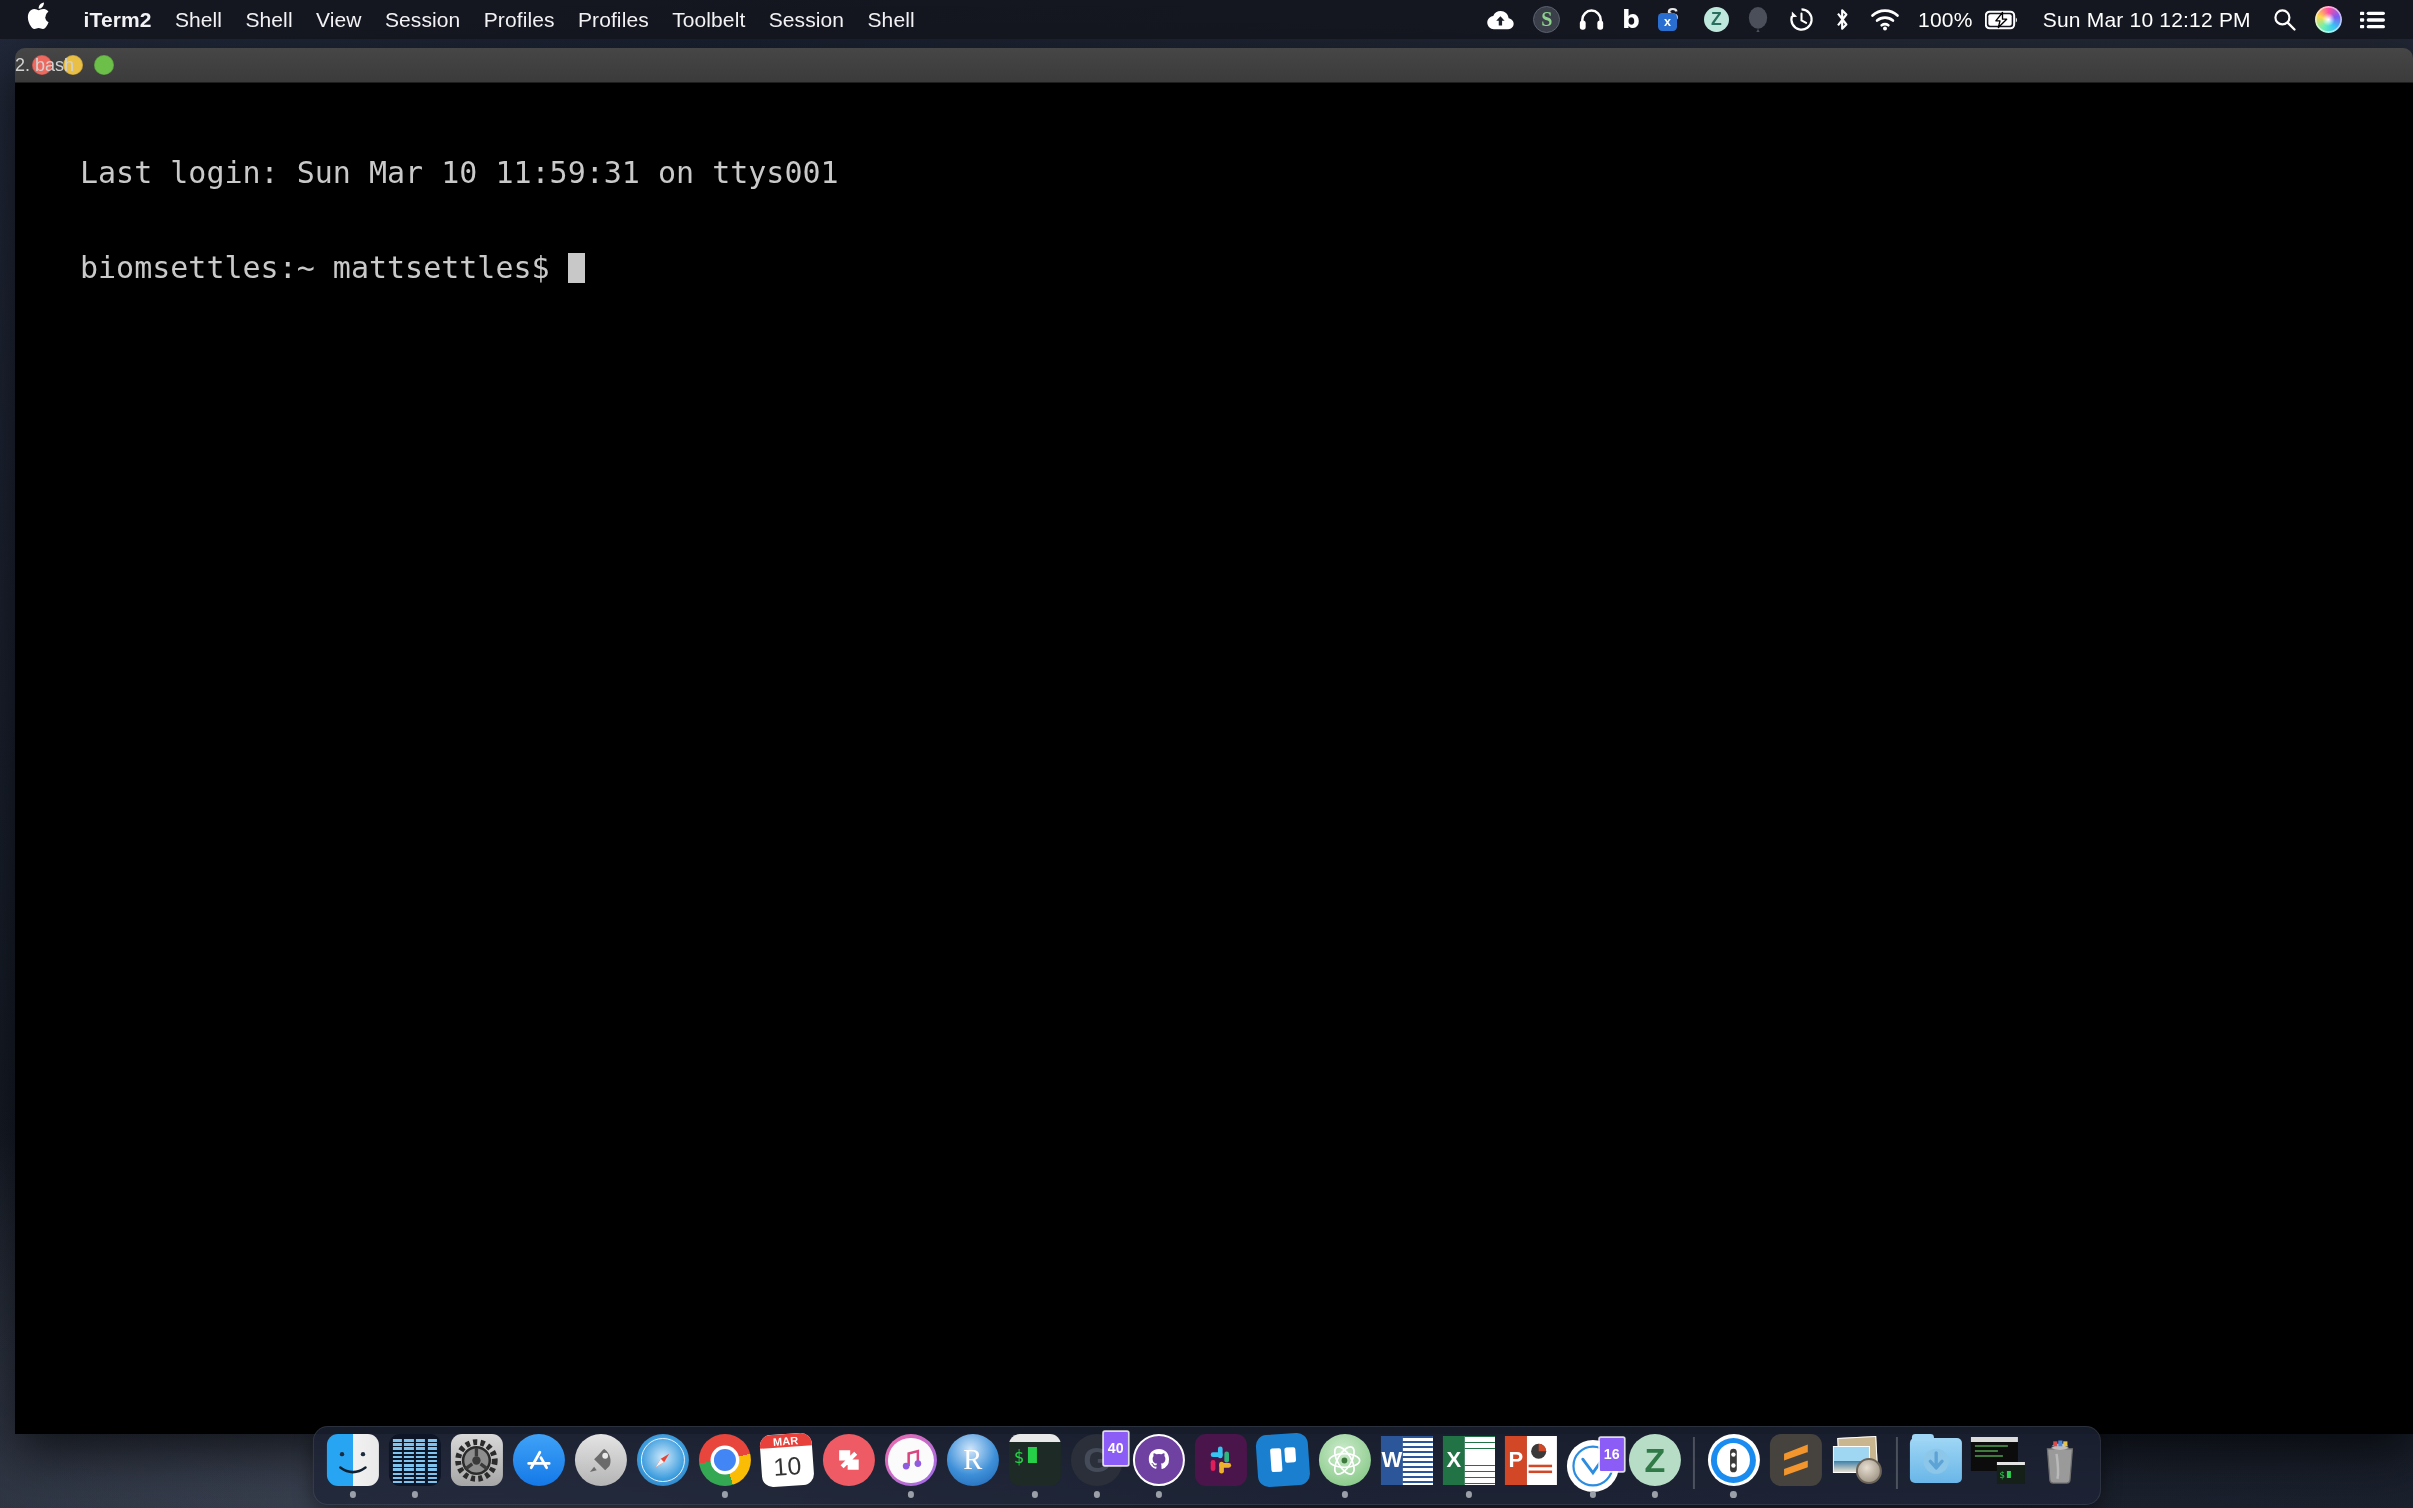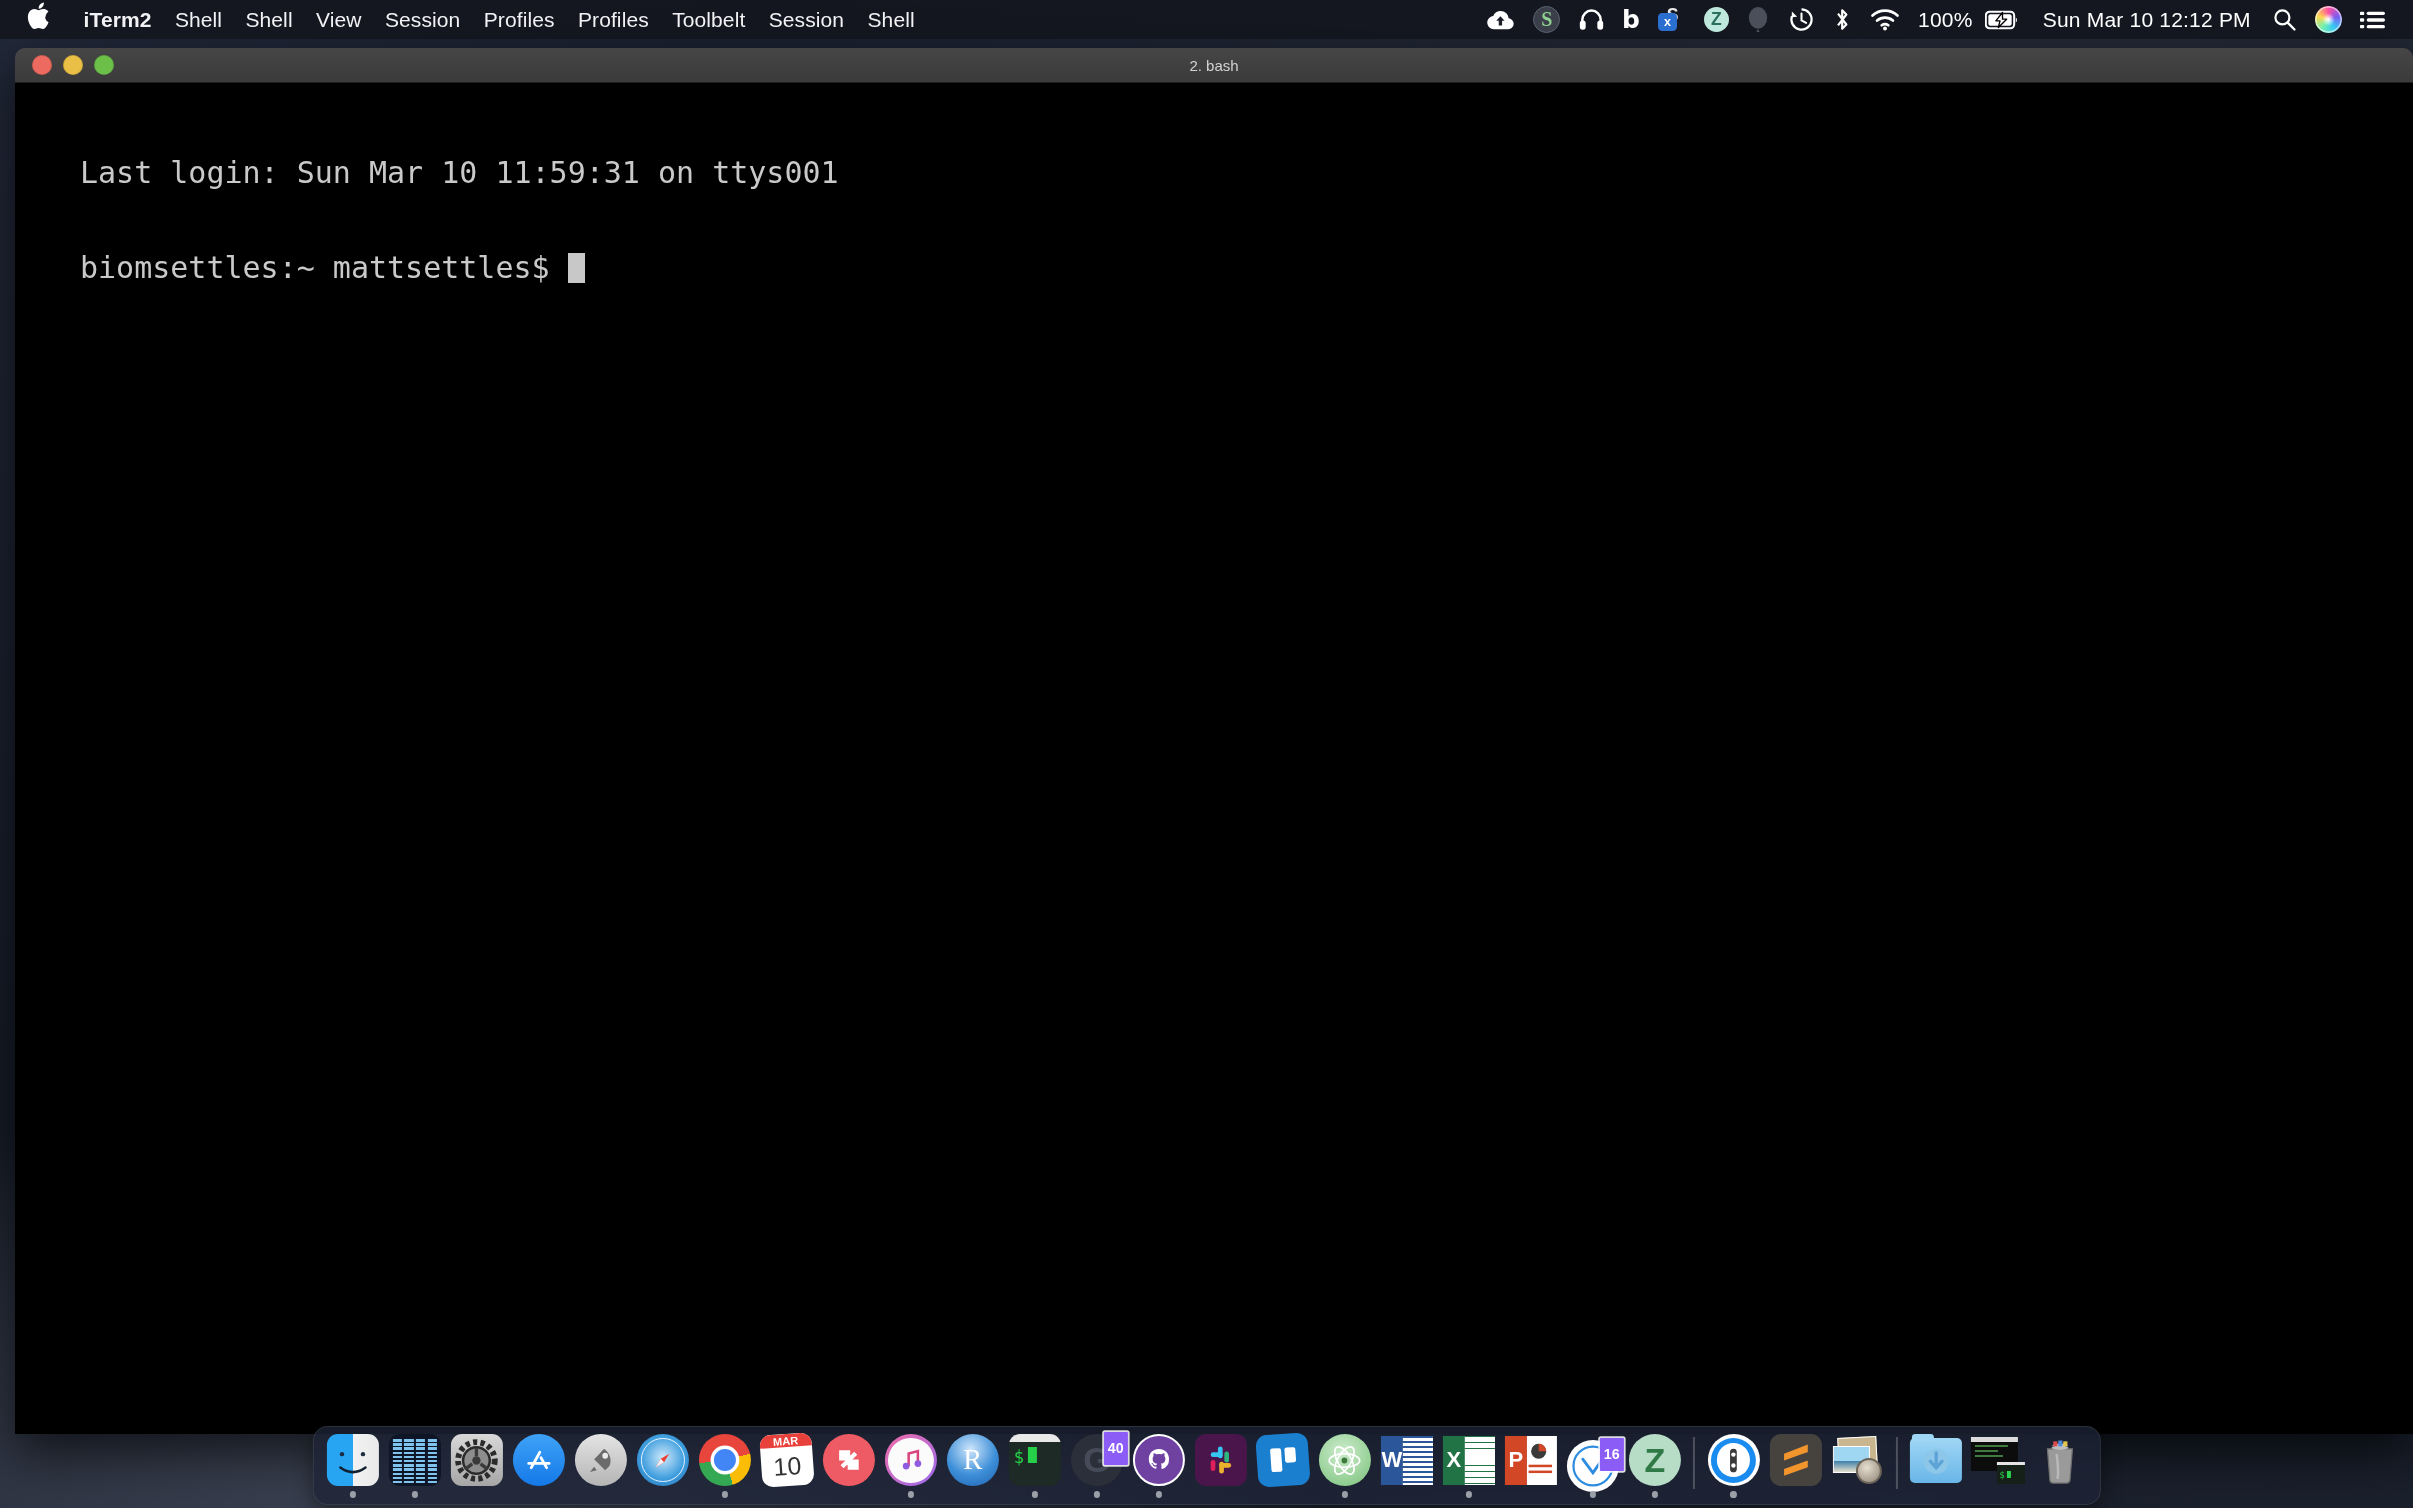--- a/index.html
+++ b/index.html
@@ -124,23 +124,22 @@
     display: block;
   }
   .tl.close  { background: #ec6a5f; box-shadow: inset 0 0 0 0.8px rgba(0,0,0,0.15); }
   .tl.min    { background: #e9bf45; box-shadow: inset 0 0 0 0.8px rgba(0,0,0,0.15); }
   .tl.zoom   { background: #64c githubfallback; }
   .tl.zoom   { background: #6cc04a; box-shadow: inset 0 0 0 0.8px rgba(0,0,0,0.15); }
 
   #window-title {
     position: absolute;
     left: 0; right: 0;
-    text-align: center;
     color: #d2d2d2;
-    font-size: 15px;
+    font-size: 18px;
     pointer-events: none;
   }
   #terminal-body {
     height: calc(100% - 34px);
     background: #000;
     padding: 10px 0 0 17px;
     box-sizing: border-box;
     font-family: "DejaVu Sans Mono", "Liberation Mono", monospace;
     font-size: 30px;
     line-height: 1.06;

